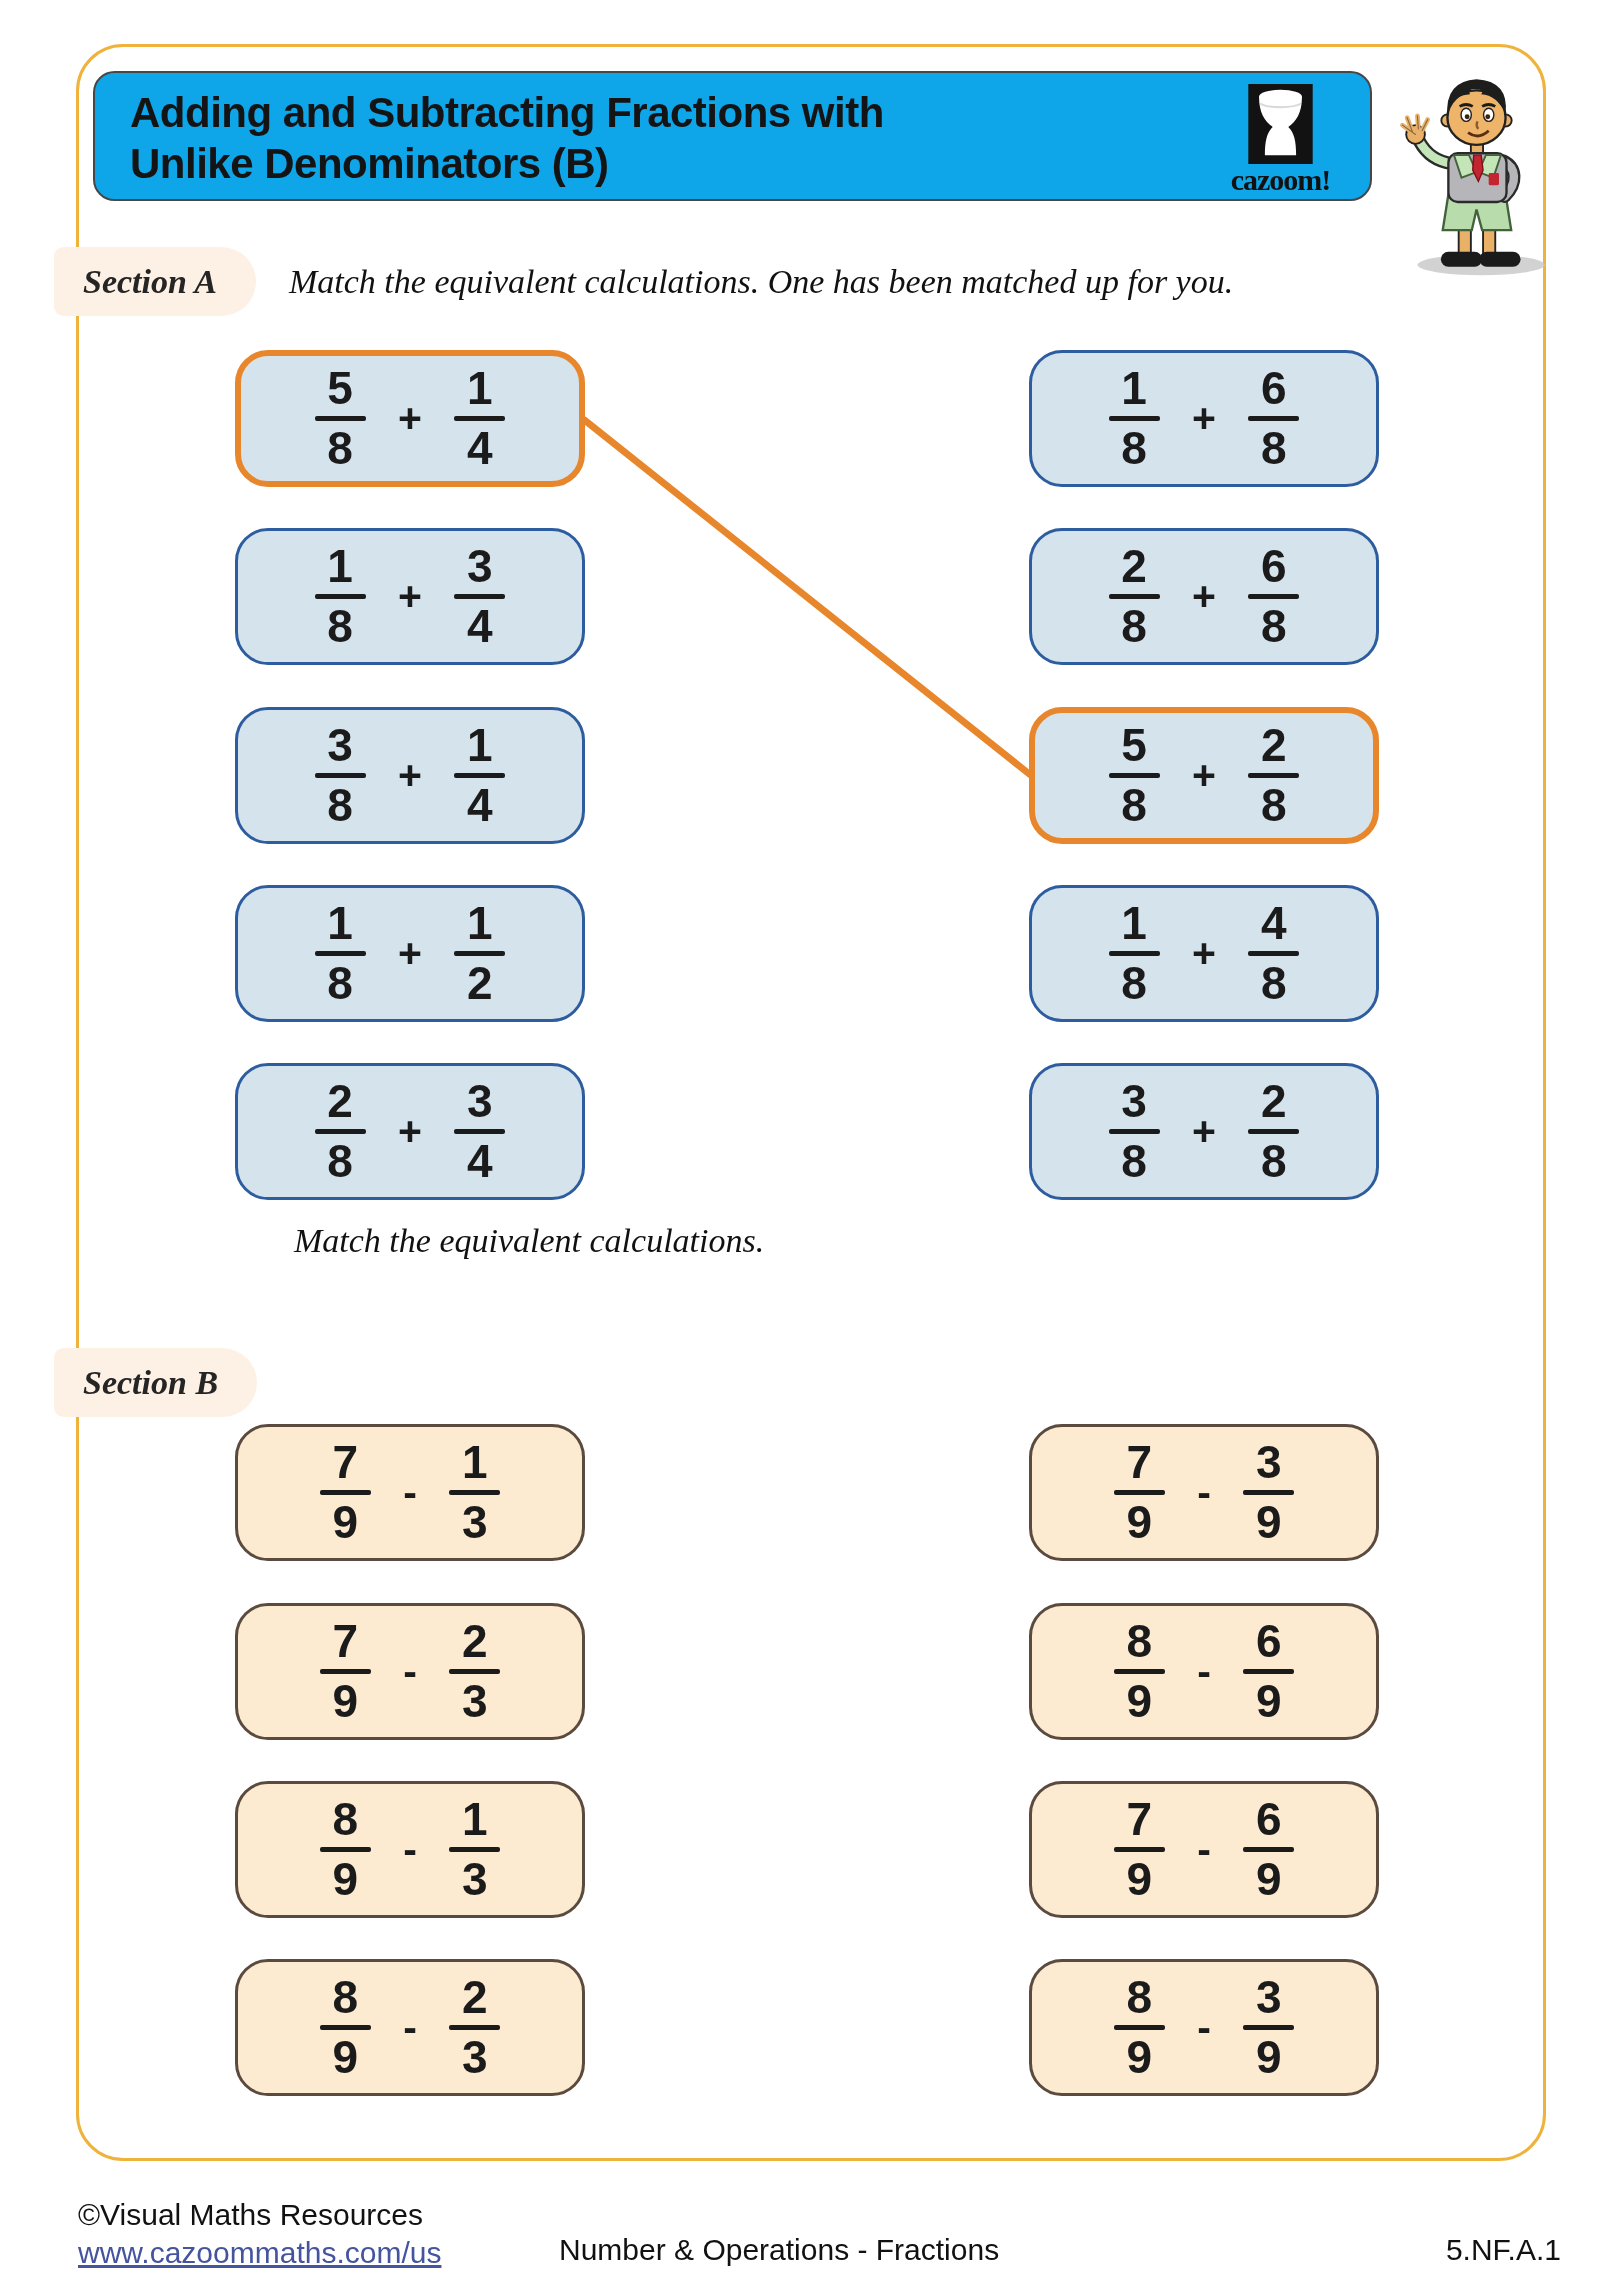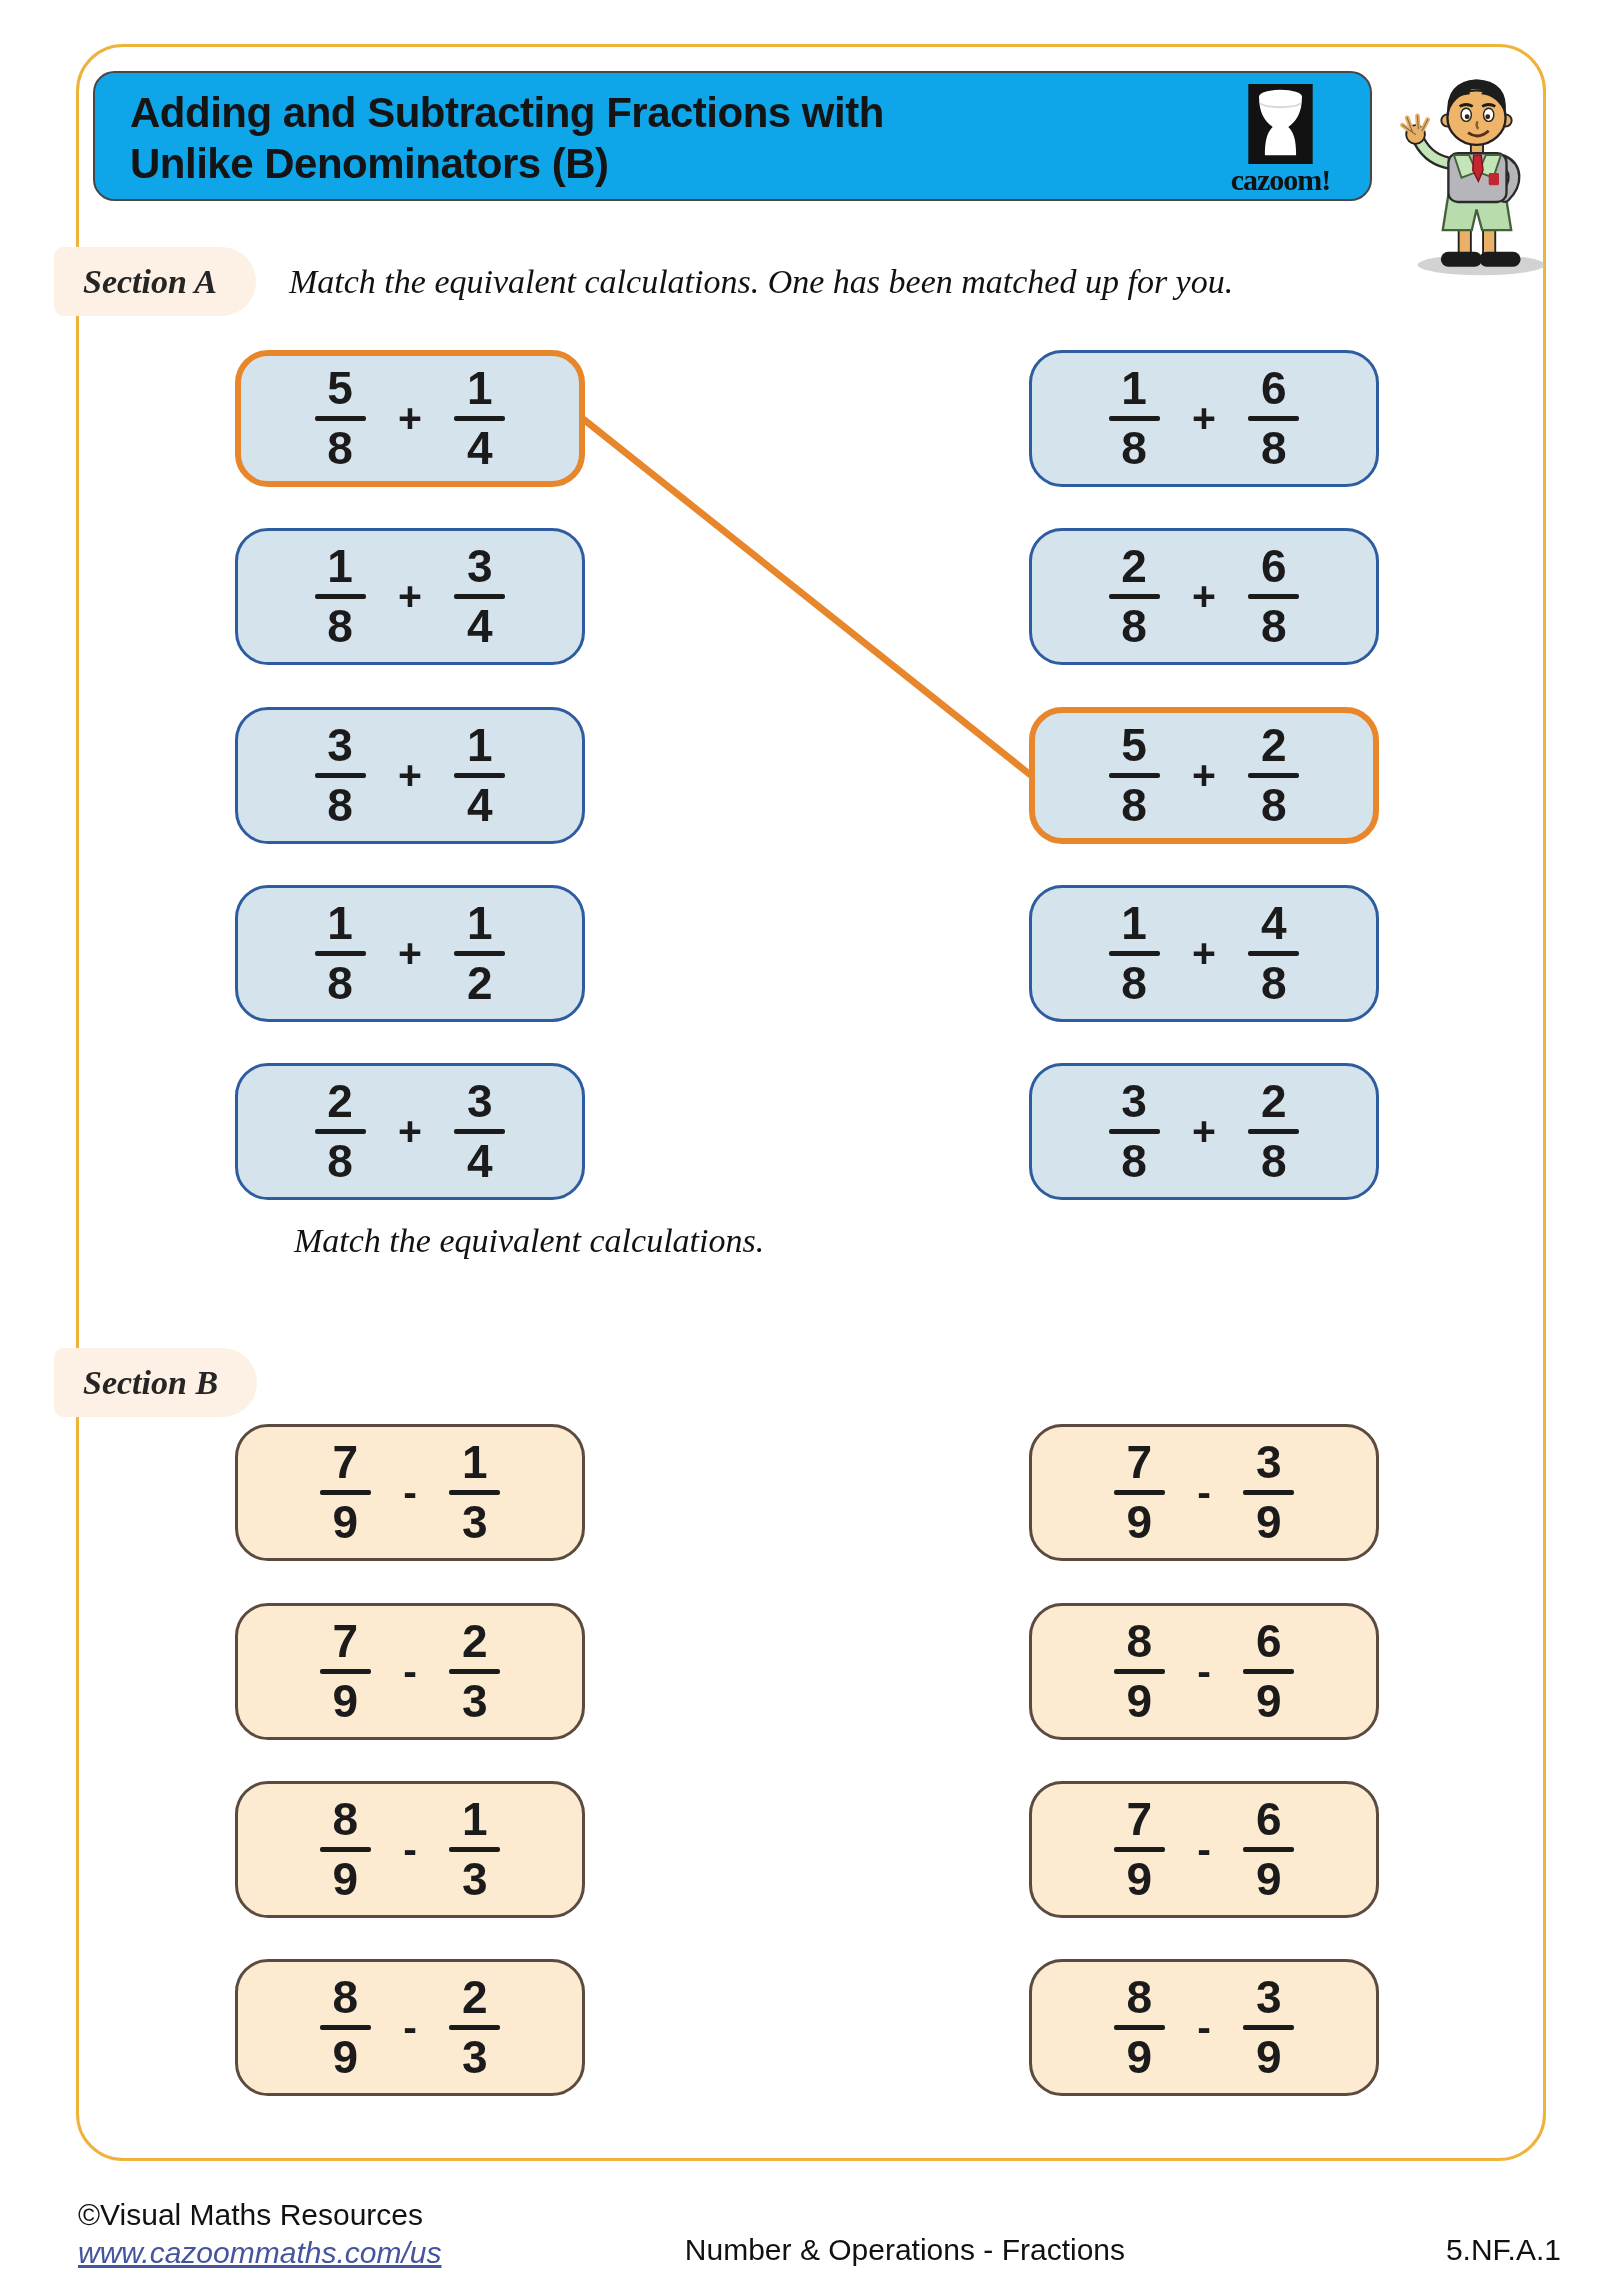--- a/index.html
+++ b/index.html
@@ -53,21 +53,21 @@
   .card.peach{background:#fcead1;border-color:#5b4a3e;}
   .card.hl{border:6.9px solid #e8862b;}
   .frac{text-align:center;min-width:57px;}
   .fnum{font-size:46px;font-weight:700;color:#1b1b1b;line-height:1.02;}
   .fbar{width:51px;height:4.9px;background:#1b1b1b;margin:3.9px auto;border-radius:2px;}
   .op{font-size:41px;font-weight:700;color:#1b1b1b;margin:0 3.9px;}
   
   .match-svg{position:absolute;left:0;top:0;z-index:1;}
   
   .foot{position:absolute;color:#111;font-size:30px;z-index:2;}
-  .foot a{color:#44549e;text-decoration:underline;font-style:italic;}
+  .foot a{color:#44549e;text-decoration:underline;}
 </style>
 </head>
 <body>
 
 <div class="page-border"></div>
 
 <svg class="match-svg" width="1621" height="2293" viewBox="0 0 1654 2339">
   <line x1="596" y1="428" x2="1051" y2="790" stroke="#e8862b" stroke-width="7" stroke-linecap="round"></line>
 </svg>
 
@@ -368,15 +368,15 @@
       <div class="fnum">3</div>
       <div class="fbar"></div>
       <div class="fnum">9</div>
     </div>
 </div>
 
 <div class="foot" style="left:78px;top:2198px;">©Visual Maths Resources</div>
 <div class="foot" style="left:78px;top:2236px;">
   <a href="#">www.cazoommaths.com/us</a>
 </div>
-<div class="foot" style="left:537px;top:2233px;width:588px;text-align:right;">Number &amp; Operations - Fractions</div>
+<div class="foot" style="left:559px;top:2233px;width:588px;text-align:left;">Number &amp; Operations - Fractions</div>
 <div class="foot" style="left:1372px;top:2233px;width:189px;text-align:right;">5.NF.A.1</div>
 
 
 </body></html>

